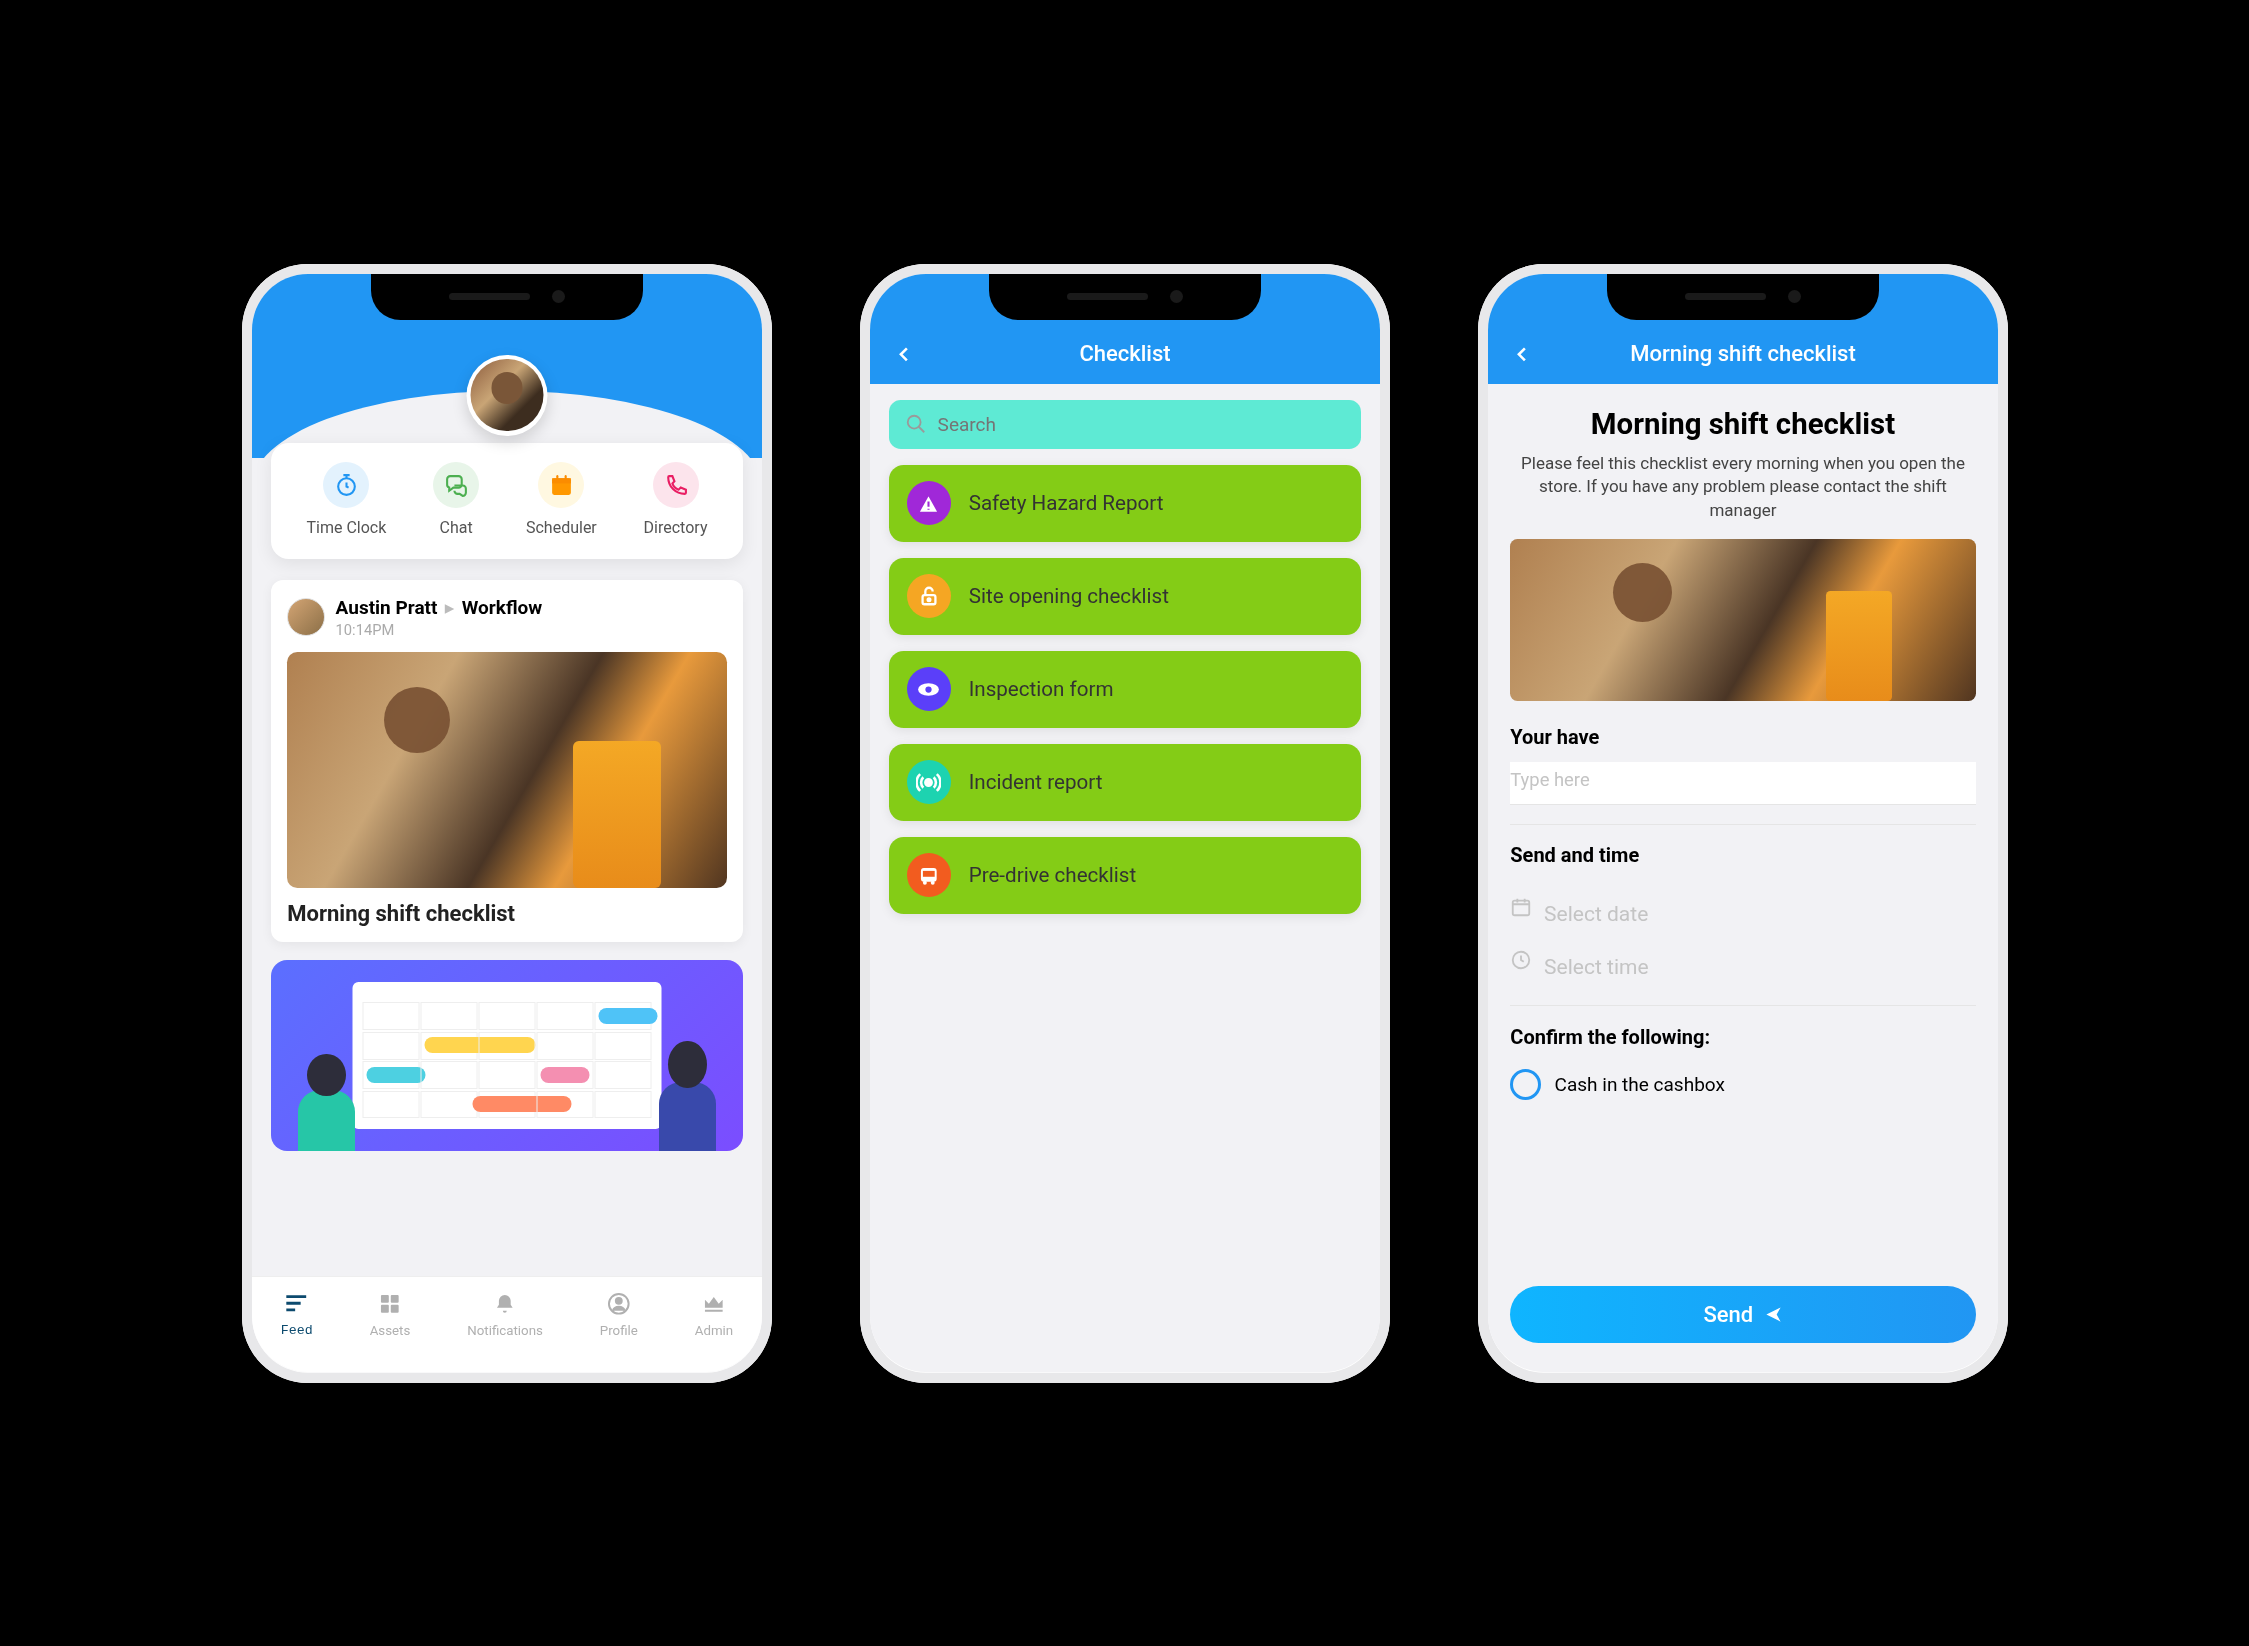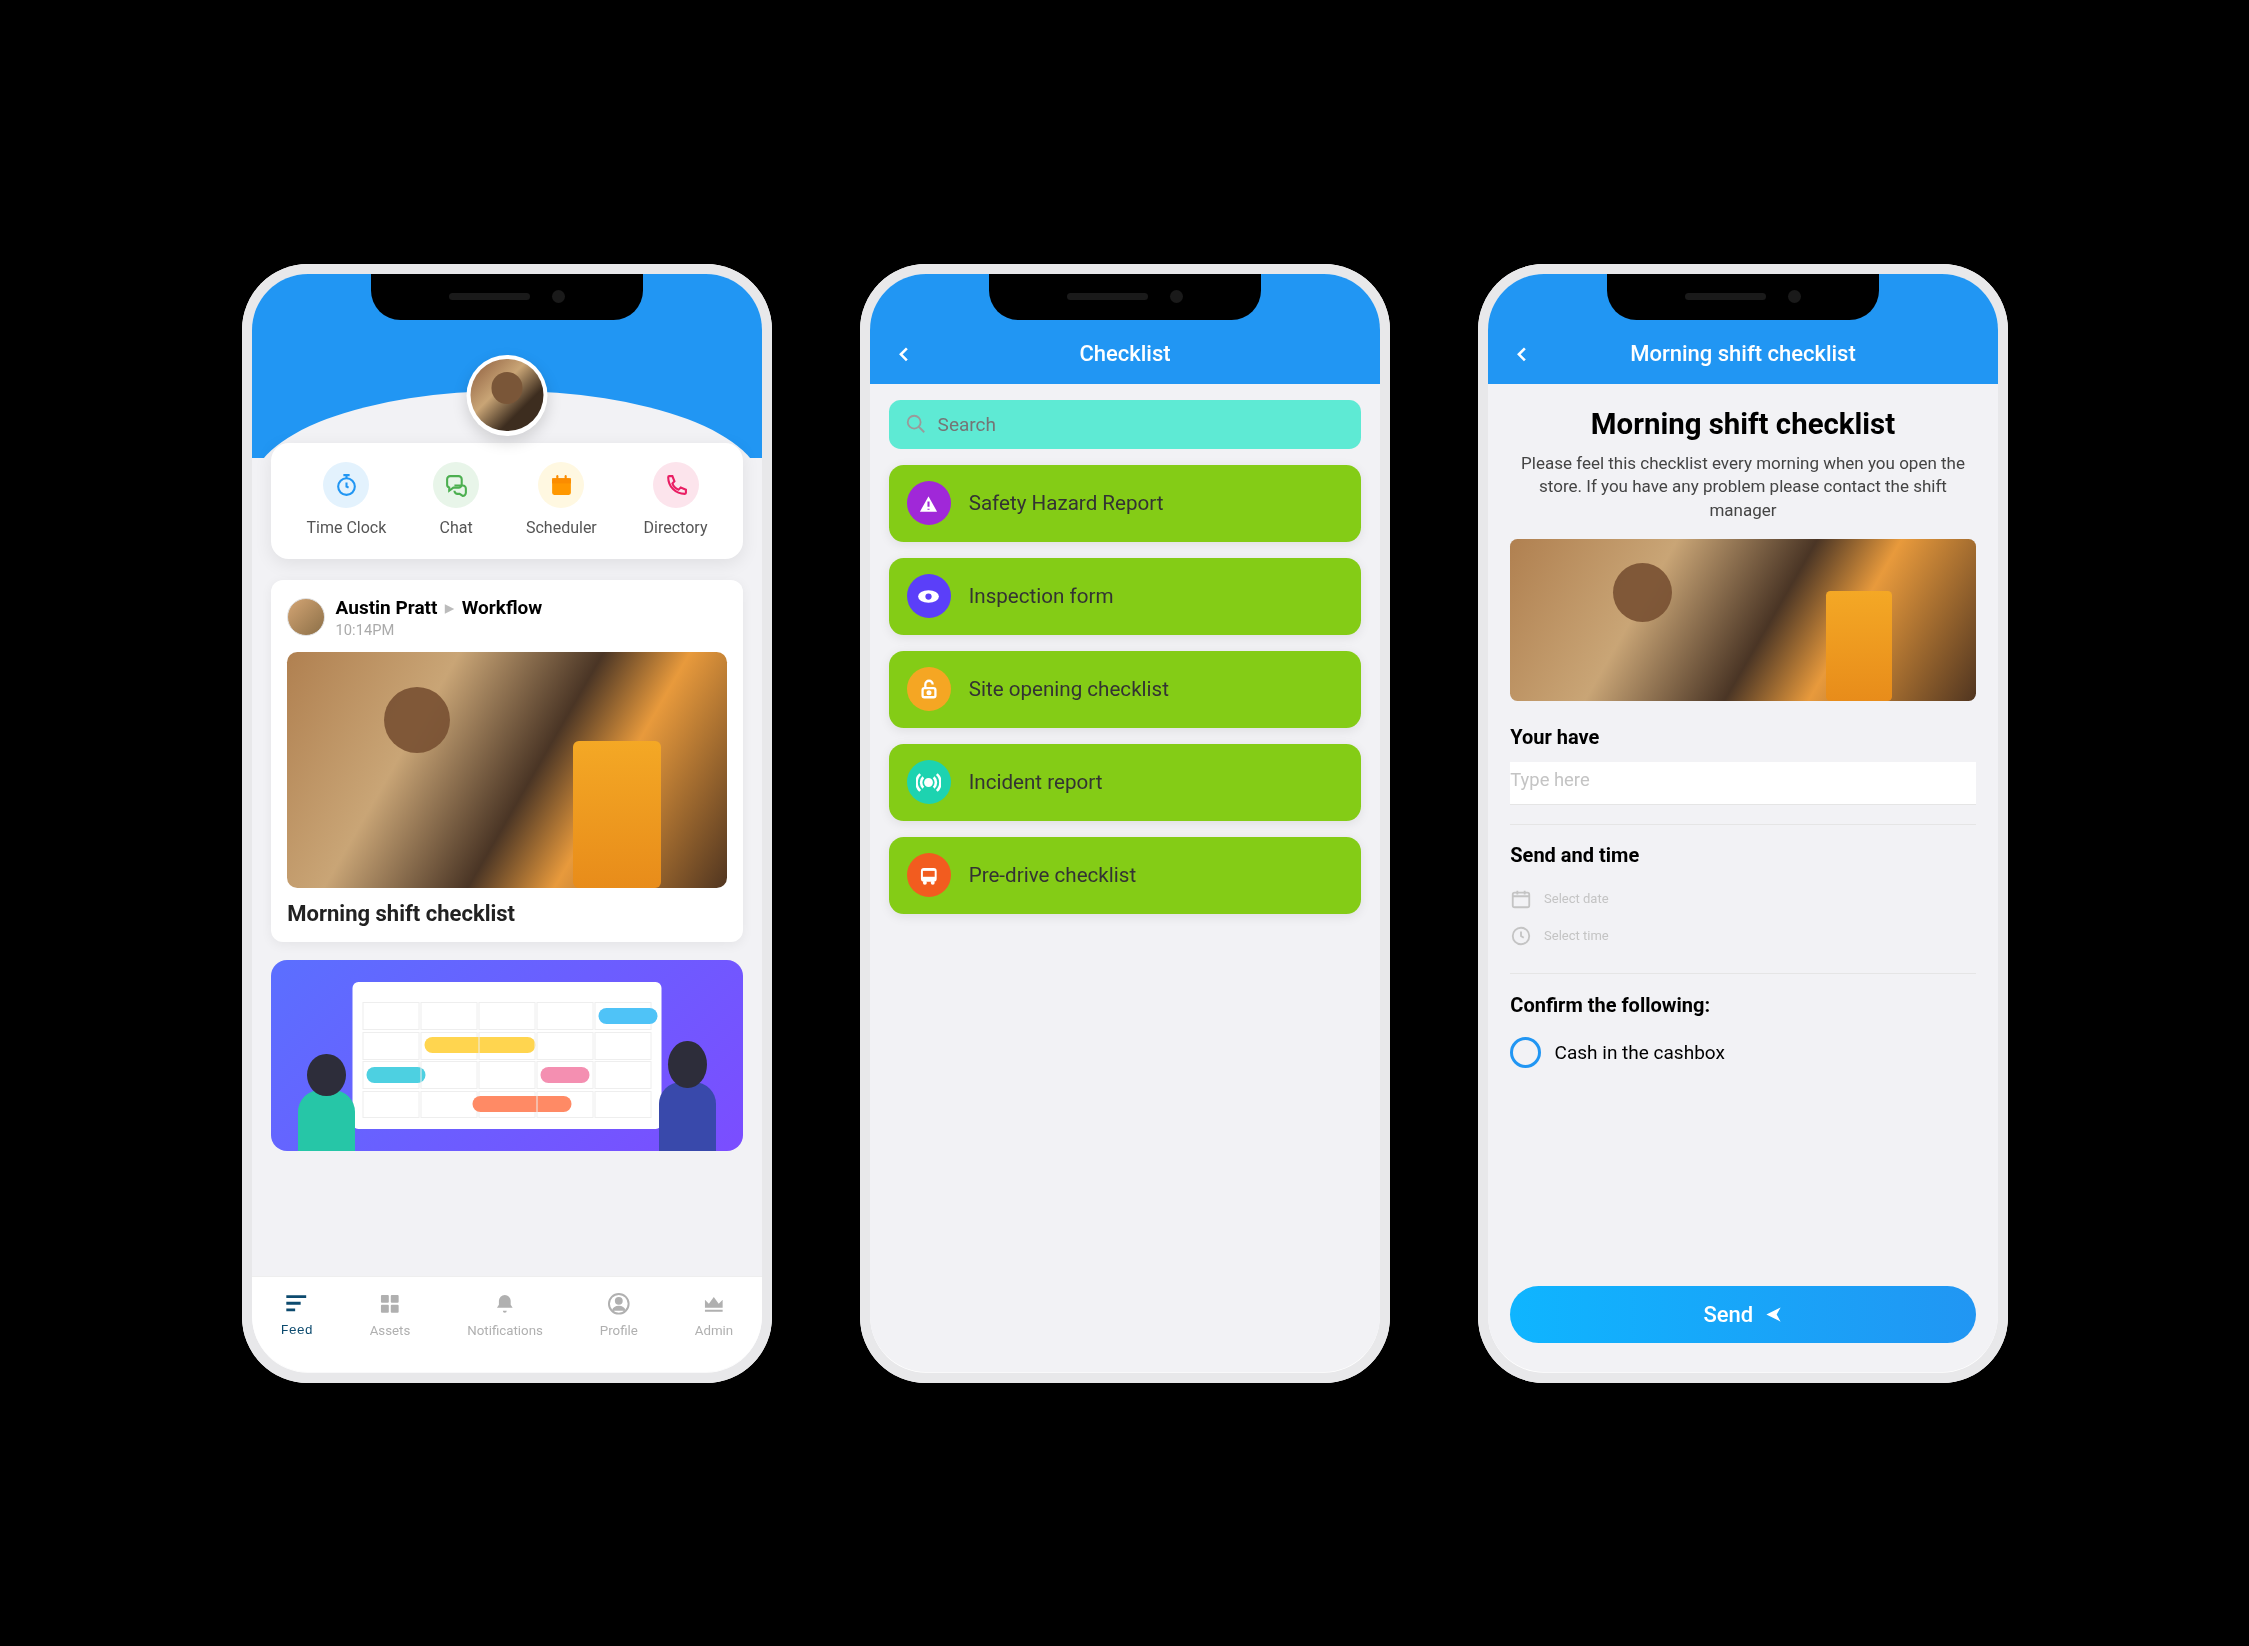--- a/index.html
+++ b/index.html
@@ -81,21 +81,21 @@
 .form-sub{font-size:17px;color:#444;text-align:center;line-height:1.4;margin-bottom:16px;}
 .form-img{height:162px;border-radius:7.4px;background:linear-gradient(120deg,#b08050 0%,#c9a576 30%,#4a3525 55%,#e89a3c 70%,#503520 100%);margin-bottom:23.6px;position:relative;overflow:hidden;}
 .form-img::before{content:"";position:absolute;top:15%;left:22%;width:59px;height:59px;border-radius:50%;background:rgba(120,80,50,.9);}
 .form-img::after{content:"";position:absolute;bottom:0;right:18%;width:66px;height:110px;background:linear-gradient(#f4a825,#e88c1a);border-radius:4.4px;}
 .form-label{font-size:20px;font-weight:700;margin:10.3px 0 13.3px;}
 .form-input{width:100%;border:none;border-bottom:0.7px solid #e5e5e5;padding:7.4px 0 13.3px;font-size:18.4px;color:#666;outline:none;}
 .form-input::placeholder{color:#c4c4c4;}
 .sep{height:0.7px;background:#e5e5e5;margin:19px 0;}
 .field-row{display:flex;align-items:center;gap:11.8px;color:#c4c4c4;padding:7.4px 0;}
 .field-row svg{flex-shrink:0;}
-.field-text{font-size:13px;}
+.field-text{font-size:21px;margin-top:14px;}
 .radio-row{display:flex;align-items:center;gap:13.3px;padding:7.4px 0;}
 .radio{width:31px;height:31px;border:3.7px solid #2196f3;border-radius:50%;}
 .radio-label{font-size:19px;}
 .send-btn{position:absolute;bottom:29.4px;left:22px;right:22px;height:57px;border-radius:29.4px;background:linear-gradient(90deg,#0fb5ff,#2196f3);display:flex;align-items:center;justify-content:center;gap:10.3px;color:#fff;font-size:22px;font-weight:500;}
 .screen.form{display:flex;flex-direction:column;}
 </style>
 </head>
 <body>
 
 <div class="phone">
@@ -283,37 +283,37 @@
     <div class="list">
       <div class="list-item">
         <div class="li-icon li-purple">
             <svg width="25" height="25" viewBox="0 0 24 24" fill="#fff">
               <path d="M12 3l10 18H2zM12 10v5m0 2v1" stroke="#a028d8" stroke-width="2"></path>
             </svg>
           </div>
         <span class="li-label">Safety Hazard Report</span>
       </div>
       <div class="list-item">
-        <div class="li-icon li-indigo">
-            <svg width="25" height="25" viewBox="0 0 24 24" fill="#fff">
-              <ellipse cx="12" cy="12" rx="10" ry="6"></ellipse>
-              <circle cx="12" cy="12" r="3" fill="#5b3ff9"></circle>
-            </svg>
-          </div>
-        <span class="li-label">Inspection form</span>
-      </div>
-      <div class="list-item">
         <div class="li-icon li-amber">
             <svg width="22" height="22" viewBox="0 0 24 24" fill="none" stroke="#fff" stroke-width="2.5">
               <rect x="5" y="11" width="14" height="10" rx="2"></rect>
               <path d="M8 11V7a4 4 0 018 0"></path>
               <circle cx="12" cy="16" r="1.5" fill="#fff"></circle>
             </svg>
           </div>
         <span class="li-label">Site opening checklist</span>
+      </div>
+      <div class="list-item">
+        <div class="li-icon li-indigo">
+            <svg width="25" height="25" viewBox="0 0 24 24" fill="#fff">
+              <ellipse cx="12" cy="12" rx="10" ry="6"></ellipse>
+              <circle cx="12" cy="12" r="3" fill="#5b3ff9"></circle>
+            </svg>
+          </div>
+        <span class="li-label">Inspection form</span>
       </div>
       <div class="list-item">
         <div class="li-icon li-teal">
             <svg width="25" height="25" viewBox="0 0 24 24" fill="none" stroke="#fff" stroke-width="2.5">
               <circle cx="12" cy="12" r="3" fill="#fff"></circle>
               <path d="M7 7a7 7 0 000 10M17 7a7 7 0 010 10M4 4a11 11 0 000 16M20 4a11 11 0 010 16"></path>
             </svg>
           </div>
         <span class="li-label">Incident report</span>
       </div>

